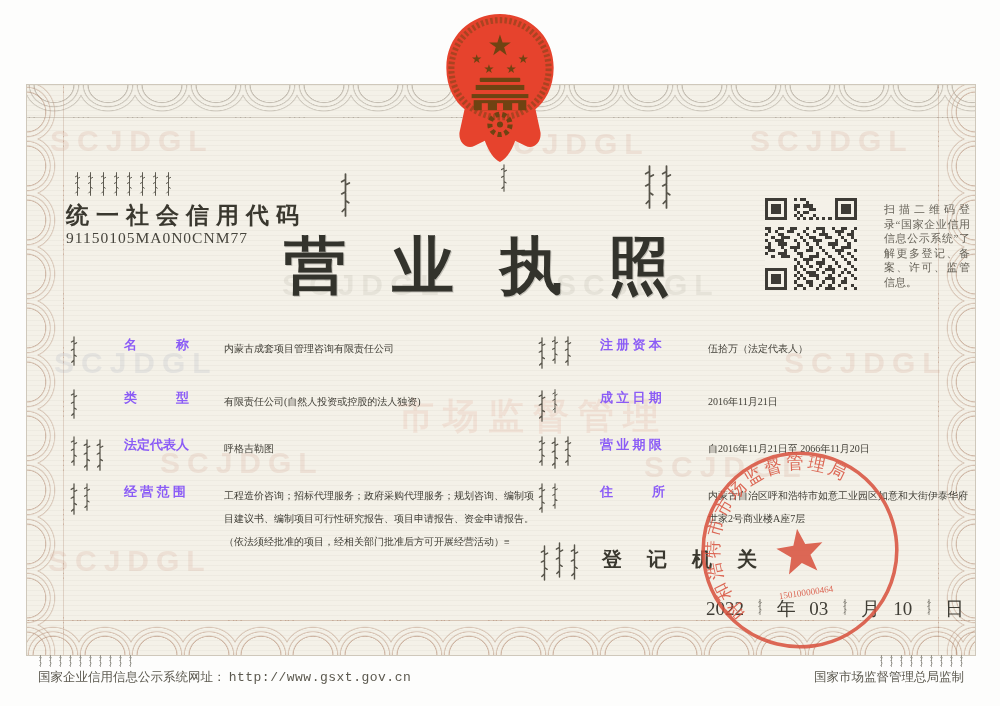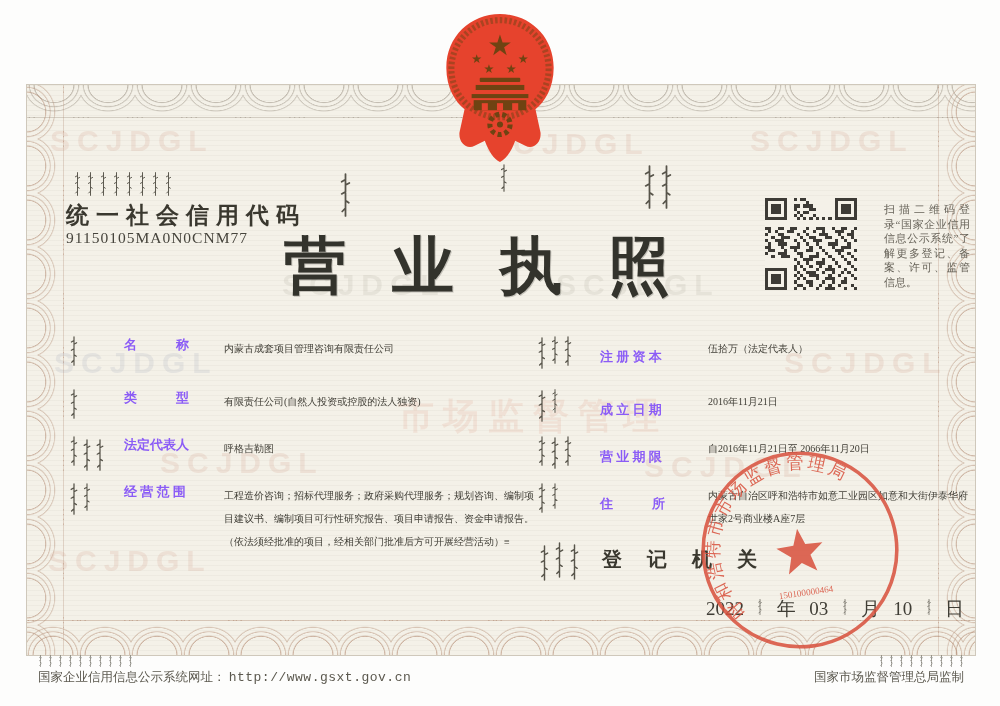--- a/index.html
+++ b/index.html
@@ -65,21 +65,21 @@
   .mgrow{display:flex;gap:6px;align-items:flex-start;}
   .abs{position:absolute;z-index:4;}
 
   
   .row{position:absolute;display:flex;align-items:flex-start;z-index:4;}
   .cluster{flex:none;display:flex;gap:5px;}
   .flabel{flex:none;font-size:13px;font-weight:700;color:#8b5cf6;white-space:nowrap;}
   .fvalue{flex:1;font-size:10px;line-height:23px;color:#3f3d35;padding-top:1px;}
   .nowrap{white-space:nowrap;}
   .lrow .cluster{width:54px;} .lrow .flabel{width:100px;}
-  .rrow .cluster{width:62px;} .rrow .flabel{width:108px;margin-top:12px;}
+  .rrow .cluster{width:62px;} .rrow .flabel{width:108px;}
 
   .registry-label{position:absolute;left:602px;top:546px;font-size:20px;font-weight:700;
       letter-spacing:10px;color:#3a382f;z-index:4;white-space:nowrap;}
   .daterow{position:absolute;left:706px;top:596px;width:258px;display:flex;
       justify-content:space-between;align-items:baseline;font-size:19px;color:#3f3d35;z-index:4;}
   .seal{position:absolute;left:693px;top:443px;width:214px;height:214px;z-index:5;
       opacity:.85;transform:rotate(-8deg);}
 
   
   .footer{position:absolute;z-index:4;font-size:12.5px;color:#5b584e;}

